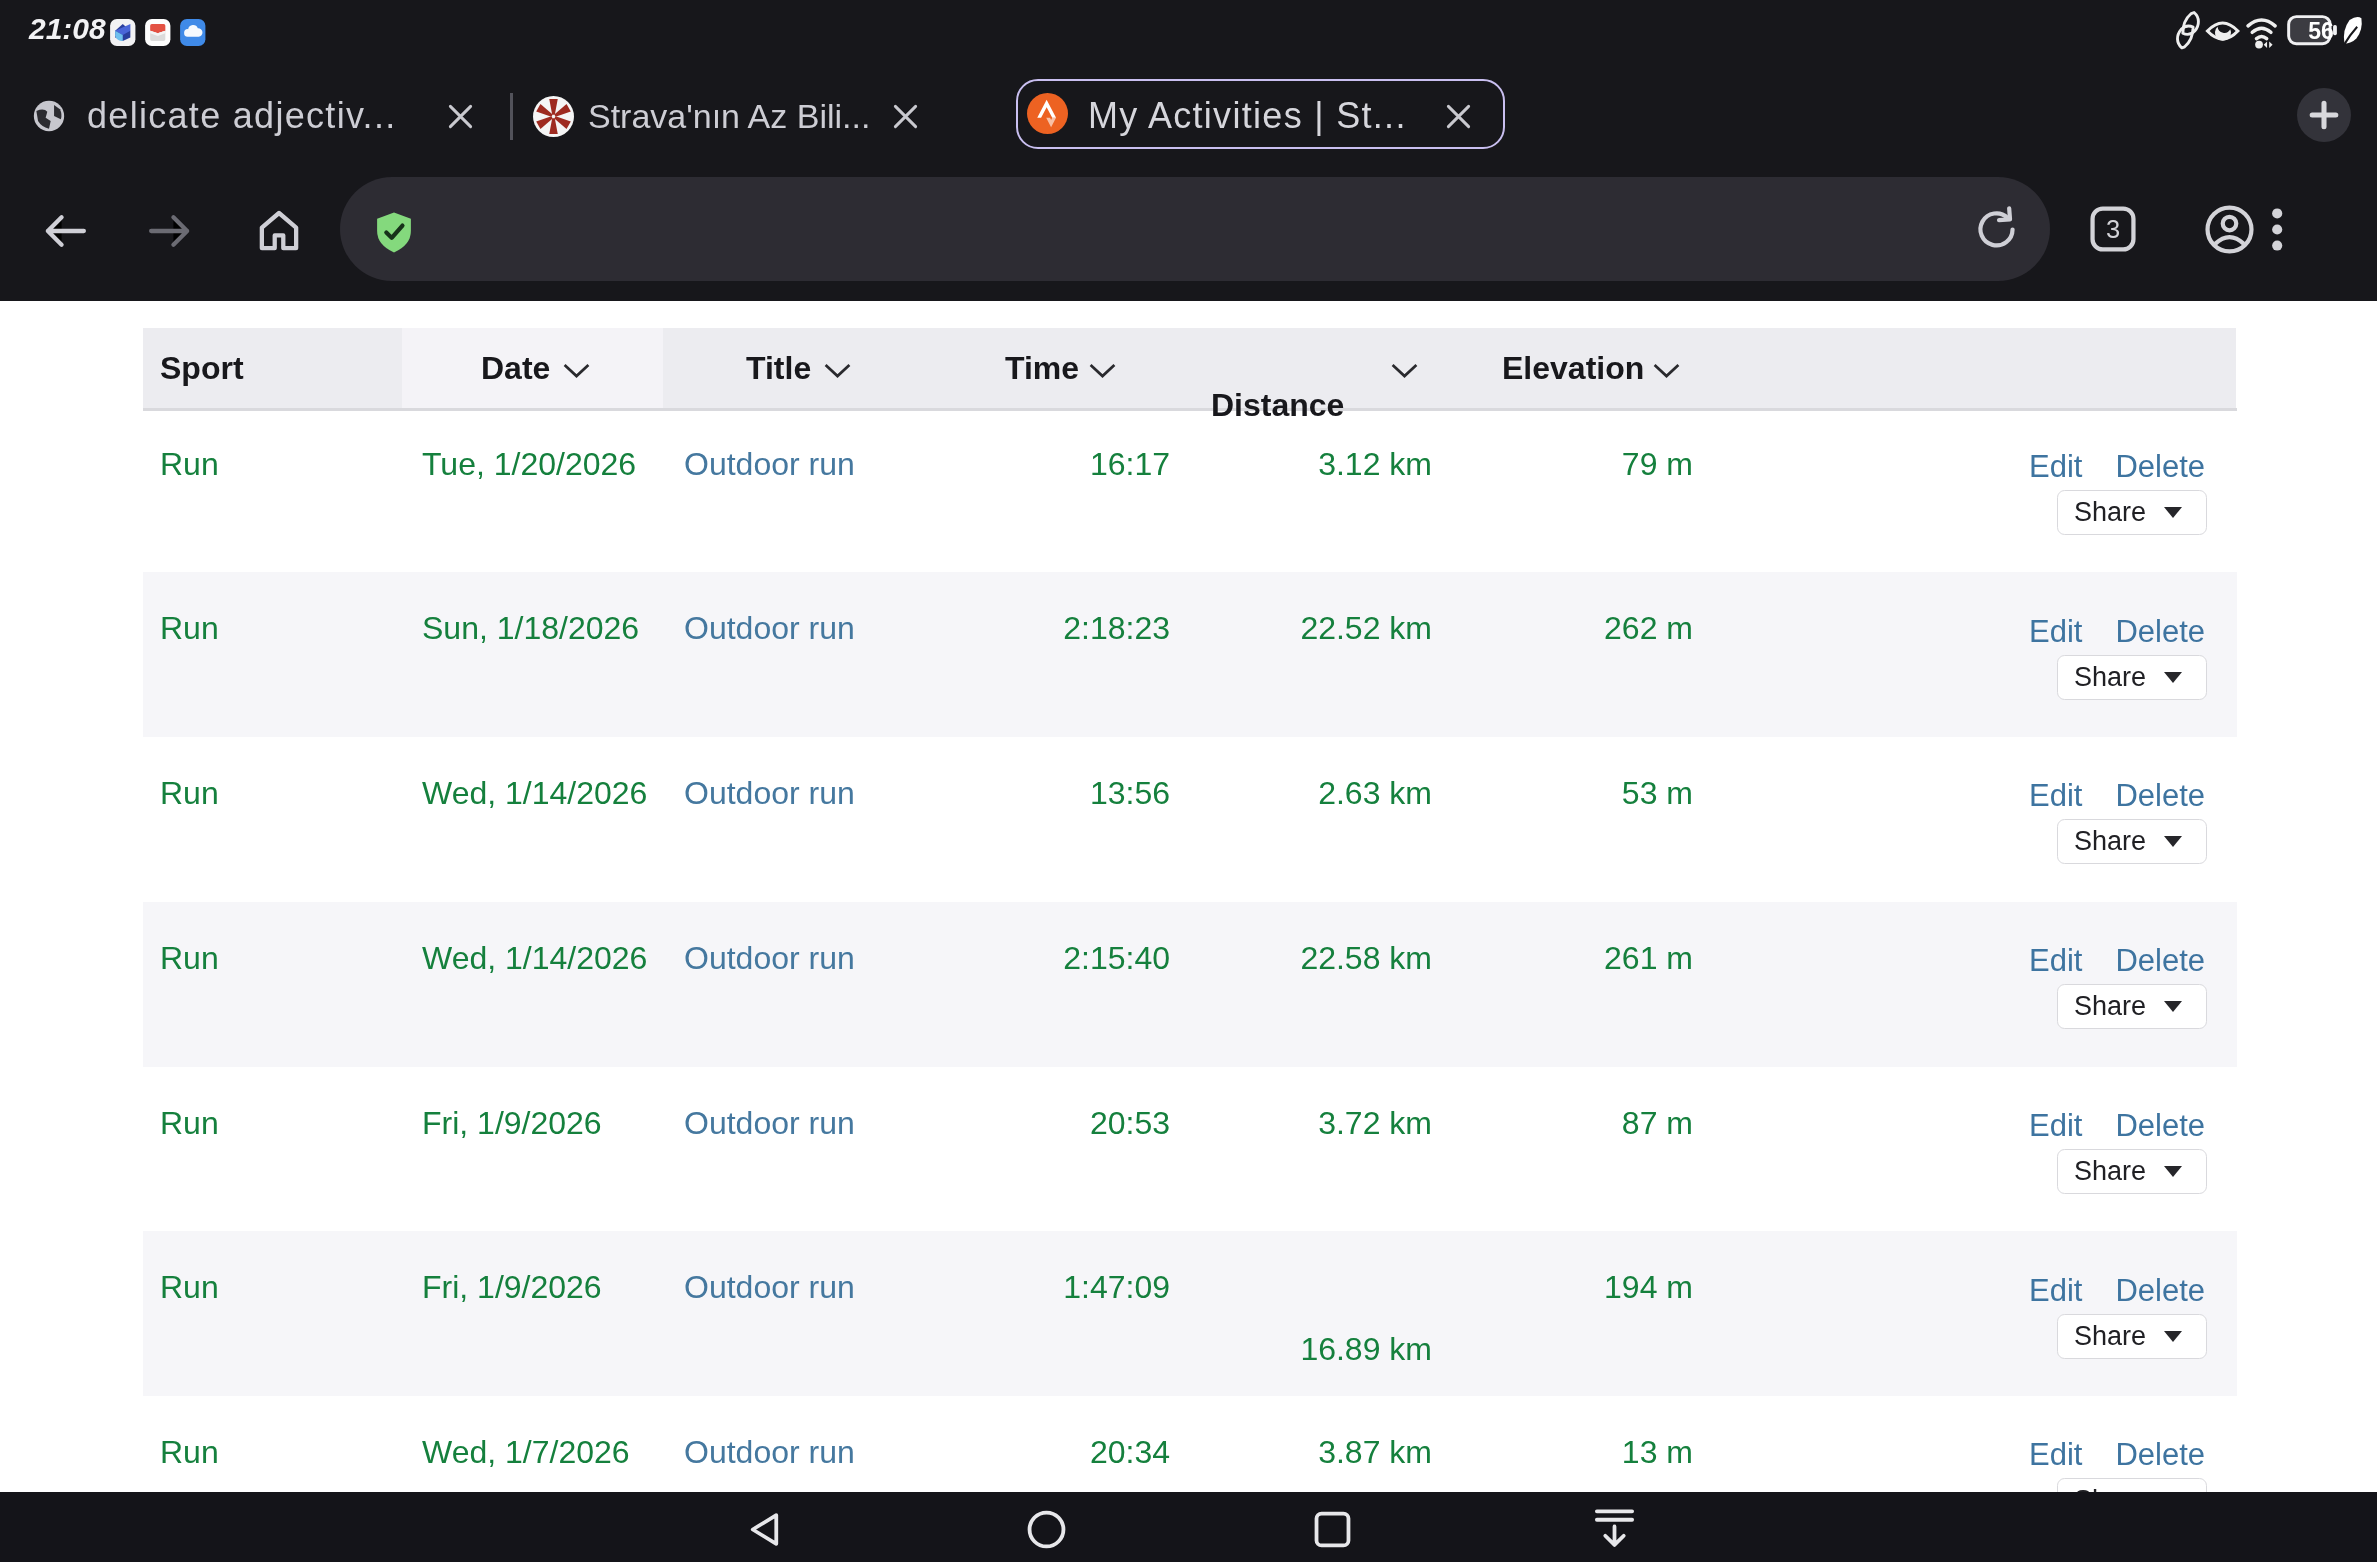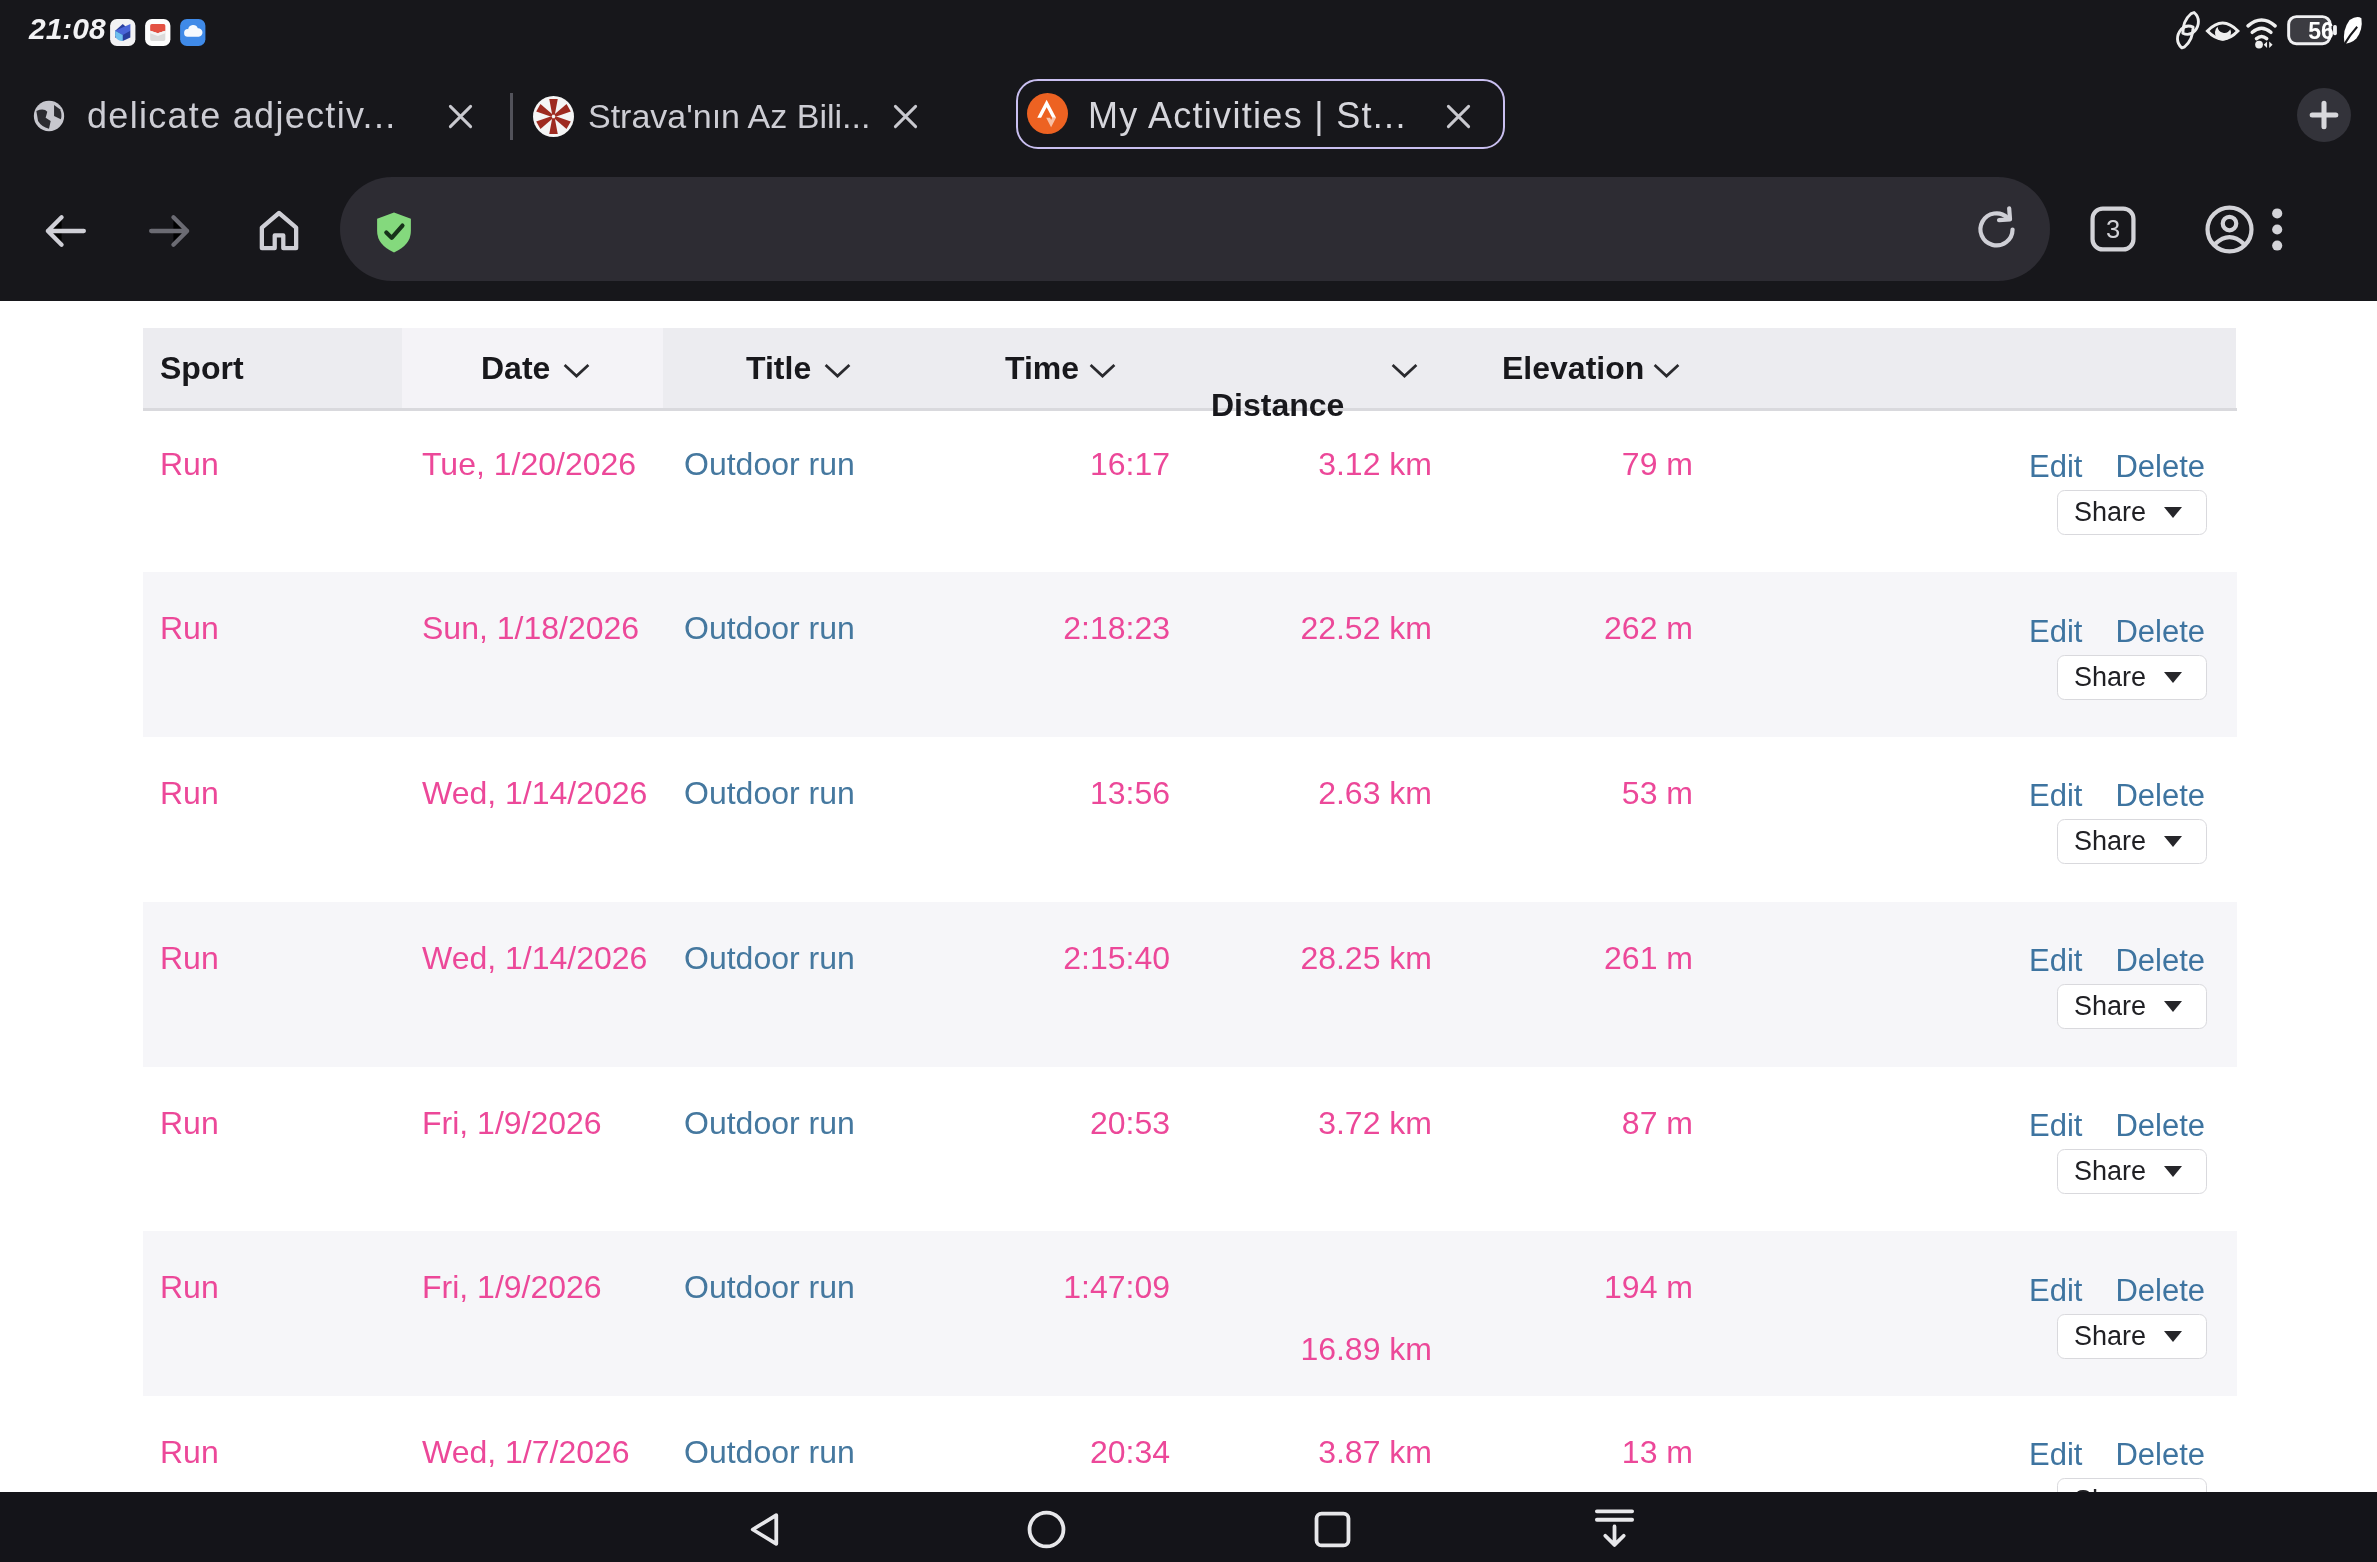--- a/index.html
+++ b/index.html
@@ -14,21 +14,21 @@
   #activetab { position:absolute; left:1016px; top:79px; width:489px; height:70px; border:2.5px solid #c9bff0; border-radius:22px; }
   .plusbtn { position:absolute; left:2297px; top:88px; width:54px; height:54px; border-radius:50%; background:#33333a; }
   
   #urlpill { position:absolute; left:340px; top:177px; width:1710px; height:104px; border-radius:52px; background:#2d2c33; }
   #urltxt { position:absolute; left:448px; top:229px; transform:translateY(-50%); color:#d8d8dc; font-size:41px; letter-spacing:2.4px; }
   
   .hdrband { position:absolute; top:328px; height:80px; background:#ececf0; }
   .hdr { position:absolute; top:368px; transform:translateY(-50%); font-weight:700; font-size:32px; color:#18181c; white-space:nowrap; }
   .hchev { position:absolute; top:371px; transform:translateY(-50%); }
   .zebra { position:absolute; left:143px; width:2094px; height:165px; background:#f6f6f9; }
-  .cell { position:absolute; transform:translateY(-50%); font-size:32px; color:#ec4899; white-space:nowrap; }
+  .cell { position:absolute; transform:translateY(-50%); font-size:32px; color:#15803d; white-space:nowrap; }
   .link { color:#45789f; }
   .act { position:absolute; transform:translateY(-50%); font-size:31px; color:#3e74a0; white-space:nowrap; }
   .share { position:absolute; left:2057px; width:150px; height:45px; background:#fff; border:1.7px solid #d9d9dd; border-radius:7.6px;
            font-size:27px; color:#202024; display:flex; align-items:center; padding-left:16px; white-space:nowrap; overflow:hidden; }
   .share .caret { display:inline-block; width:0; height:0; border-left:9.8px solid transparent; border-right:9.8px solid transparent;
                   border-top:11px solid #26262a; margin-left:18px; }
   
   #navbar { position:absolute; left:0; top:1492px; width:2377px; height:70px; background:#141419; }
 </style>
 </head>
@@ -219,21 +219,21 @@
 <div class="cell" style="right:1207px; top:793px;">13:56</div>
 <div class="cell" style="right:945px; top:793px;">2.63 km</div>
 <div class="cell" style="right:684px; top:793px;">53 m</div>
 <div class="act" style="left:2029px; top:796px;">Edit</div>
 <div class="act" style="right:172px; top:796px;">Delete</div>
 <div class="share" style="top:819px;">Share<span class="caret"></span></div>
 <div class="cell" style="left:160px; top:958px;">Run</div>
 <div class="cell" style="left:422px; top:958px;">Wed, 1/14/2026</div>
 <div class="cell link" style="left:684px; top:958px;">Outdoor run</div>
 <div class="cell" style="right:1207px; top:958px;">2:15:40</div>
-<div class="cell" style="right:945px; top:958px;">28.25 km</div>
+<div class="cell" style="right:945px; top:958px;">22.58 km</div>
 <div class="cell" style="right:684px; top:958px;">261 m</div>
 <div class="act" style="left:2029px; top:961px;">Edit</div>
 <div class="act" style="right:172px; top:961px;">Delete</div>
 <div class="share" style="top:984px;">Share<span class="caret"></span></div>
 <div class="cell" style="left:160px; top:1123px;">Run</div>
 <div class="cell" style="left:422px; top:1123px;">Fri, 1/9/2026</div>
 <div class="cell link" style="left:684px; top:1123px;">Outdoor run</div>
 <div class="cell" style="right:1207px; top:1123px;">20:53</div>
 <div class="cell" style="right:945px; top:1123px;">3.72 km</div>
 <div class="cell" style="right:684px; top:1123px;">87 m</div>

